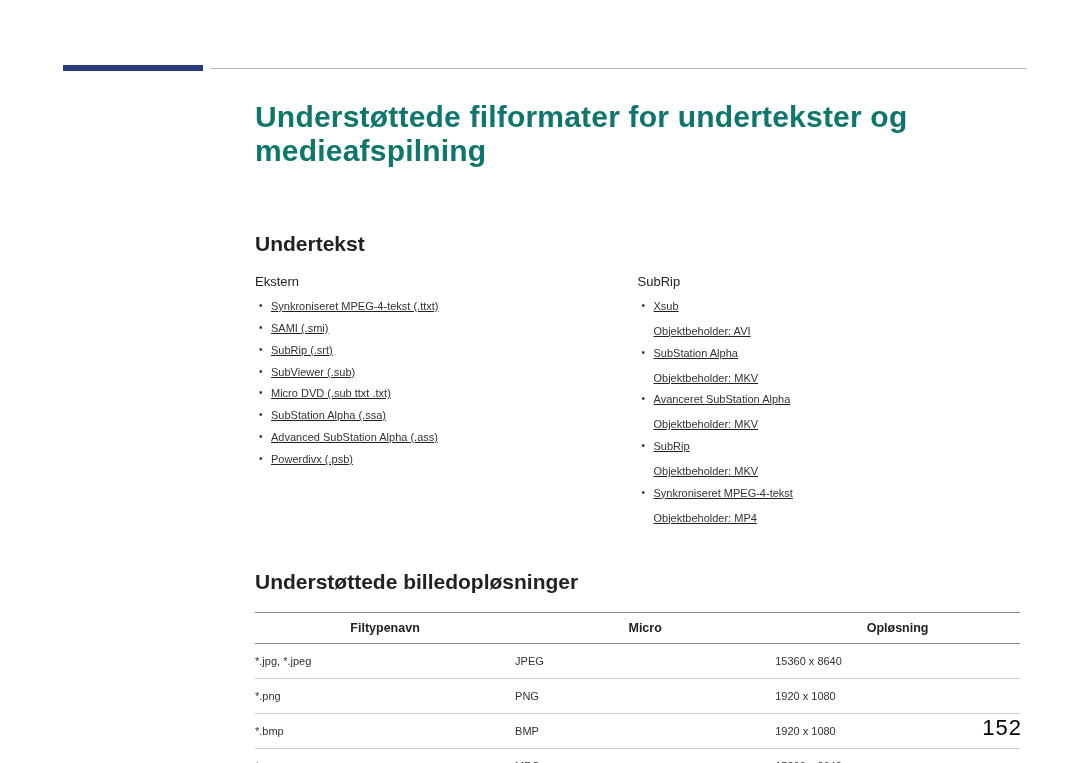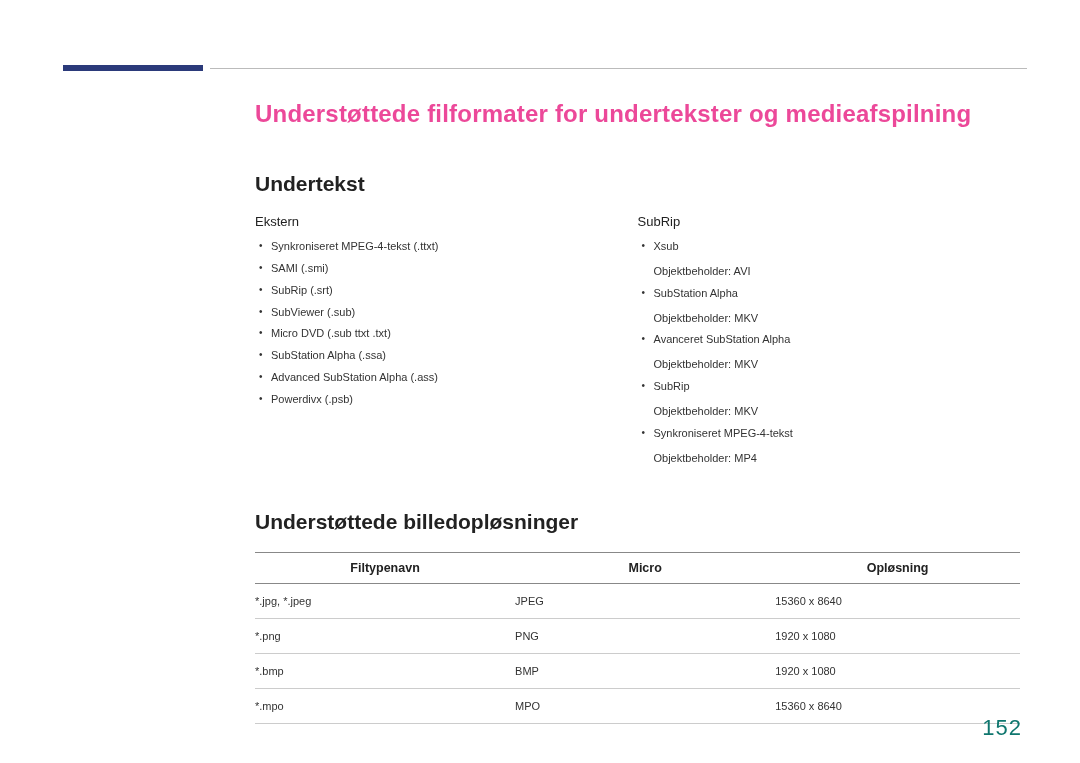--- a/index.html
+++ b/index.html
@@ -1,36 +1,36 @@
 <!DOCTYPE html>
 <html><head>
 <meta charset="utf-8">
 <style>
   * { box-sizing: border-box; margin: 0; padding: 0; }
   html, body { width: 1080px; height: 763px; background: #fff; font-family: Arial, Helvetica, sans-serif; color: #222; }
   .page { position: relative; width: 1080px; height: 763px; }
   .top-bar { position: absolute; top: 65px; left: 63px; width: 140px; height: 6px; background: #2b3a7a; }
   .hr-top { position: absolute; top: 68px; left: 210px; right: 53px; border-top: 1px solid #bbb; }
   .content { position: absolute; top: 100px; left: 255px; right: 60px; }
-  h1.title { color: #ec4899; font-size: 24px; font-weight: 700; margin-bottom: 44px; letter-spacing: 0.2px; }
+  h1.title { color: #0f766e; font-size: 30px; font-weight: 700; margin-bottom: 64px; letter-spacing: 0.2px; }
   h2.section { font-size: 21px; font-weight: 700; margin-bottom: 18px; color: #222; margin-top: 36px; }
   .two-col { display: flex; gap: 0; margin-bottom: 38px; }
   .col { flex: 1; }
   .col h3 { font-size: 13px; font-weight: 400; margin-bottom: 10px; color: #222; }
-  ul.bullets { list-style: none; padding-left: 2px; }
+  ul.bullets { list-style: none; padding-left: 2px; text-decoration: underline; }
   ul.bullets li { font-size: 11px; color: #333; margin-bottom: 7px; position: relative; padding-left: 14px; line-height: 1.35; }
   ul.bullets li::before { content: "•"; position: absolute; left: 2px; top: 0; color: #333; font-size: 10px; }
   ul.bullets li .sub { display: block; padding-left: 0; margin-top: 10px; }
   table.res { width: 100%; border-collapse: collapse; margin-top: 4px; }
   table.res thead th { text-align: center; font-size: 12.5px; font-weight: 700; padding: 8px 0 8px 0; border-top: 1px solid #888; border-bottom: 1px solid #888; color: #222; }
   table.res tbody td { font-size: 11px; padding: 11px 0; border-bottom: 1px solid #ccc; color: #333; }
   table.res thead th:nth-child(1), table.res tbody td:nth-child(1) { width: 34%; }
   table.res thead th:nth-child(2), table.res tbody td:nth-child(2) { width: 34%; }
   table.res thead th:nth-child(3), table.res tbody td:nth-child(3) { width: 32%; }
-  .page-number { position: absolute; bottom: 22px; right: 58px; font-size: 22px; color: #0f766e; letter-spacing: 1px; text-align: right; }
+  .page-number { position: absolute; bottom: 22px; right: 58px; font-size: 22px; color: #000000; letter-spacing: 1px; text-align: right; }
 </style>
 </head>
 <body>
 
 <div class="page">
   <div class="top-bar"></div>
   <div class="hr-top"></div>
 
   <div class="content">
     <h1 class="title">Understøttede filformater for undertekster og medieafspilning</h1>

